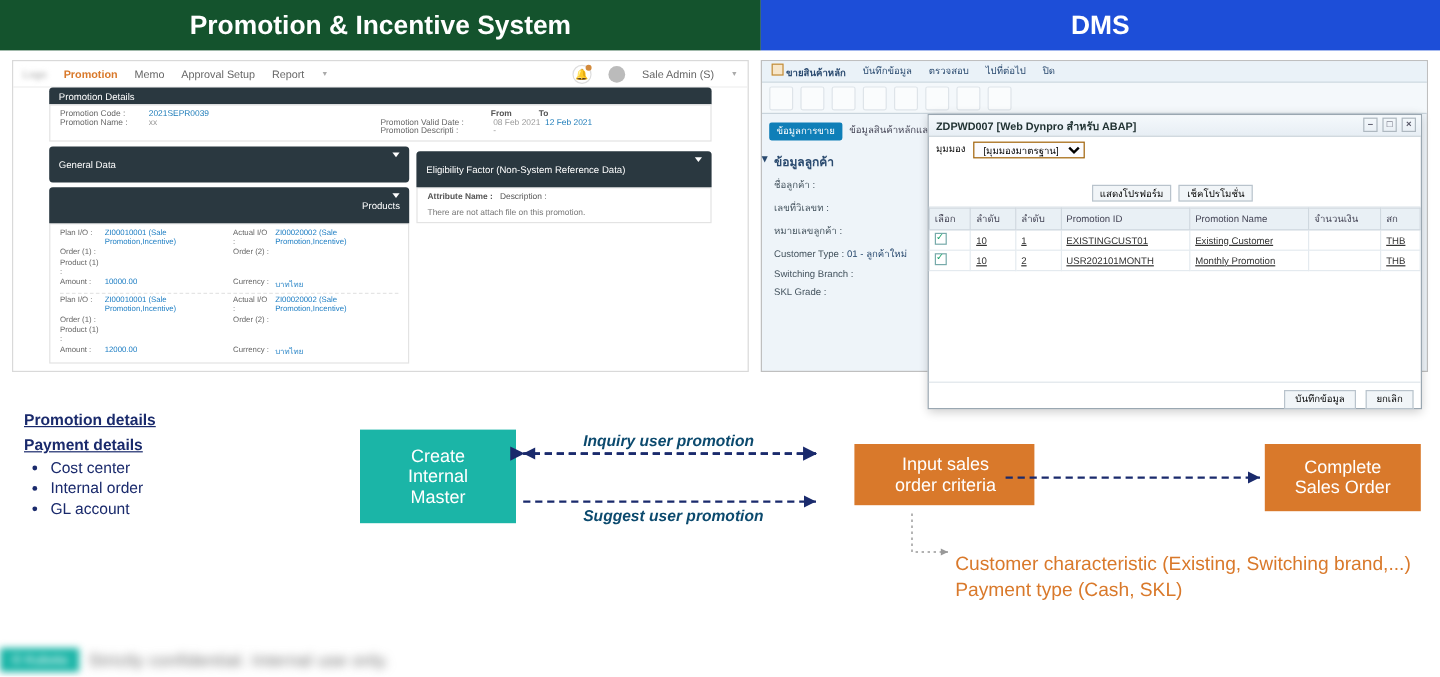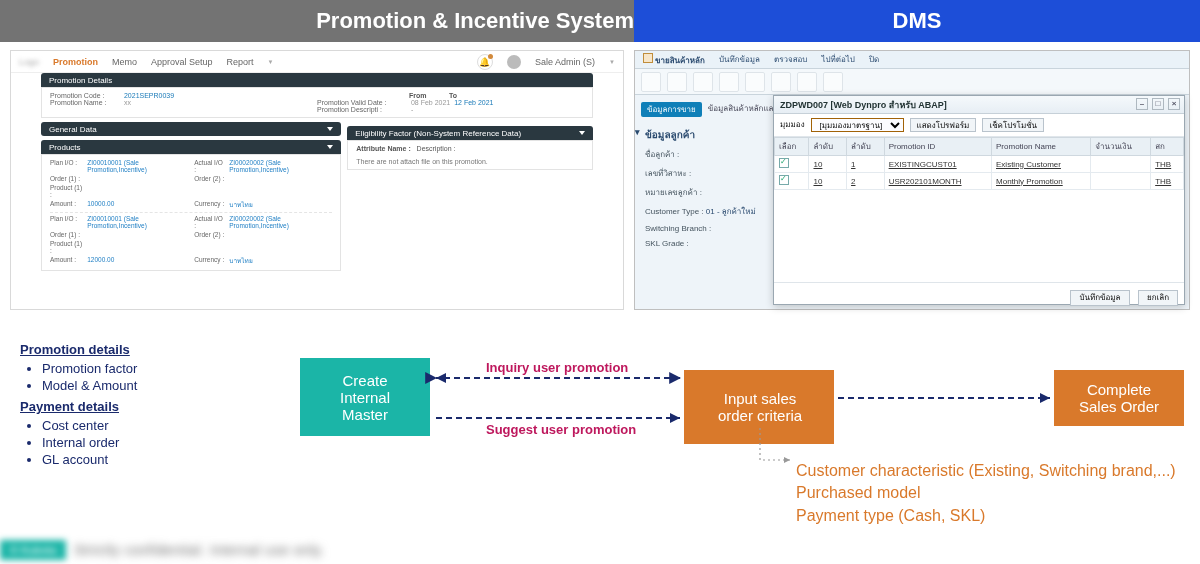--- a/index.html
+++ b/index.html
@@ -4,21 +4,21 @@
 <style>
   * { box-sizing: border-box; margin: 0; padding: 0; }
   html, body { font-family: "Segoe UI", Arial, sans-serif; background: #fff; }
   .stage { width: 1200px; height: 564px; position: relative; overflow: hidden; background: #fff; }
 
   
   .header-left, .header-right {
     position: absolute; top: 0; height: 42px; display: flex; align-items: center; justify-content: center;
     color: #fff; font-weight: 700; font-size: 22px;
   }
-  .header-left  { left: 0; width: 634px; background: #737373; justify-content: flex-end; }
+  .header-left  { left: 0; width: 634px; background: #14532d; }
   .header-right { left: 634px; width: 566px; background: #1d4ed8; }
 
   
   .screens { position: absolute; top: 42px; left: 0; right: 0; height: 276px; }
   .shot-left  { position: absolute; left: 10px; top: 8px; width: 614px; height: 260px; border: 1px solid #d9d9d9; background: #fff; }
   .shot-right { position: absolute; left: 634px; top: 8px; width: 556px; height: 260px; border: 1px solid #bfbfbf; background: #eef4f9; }
 
   
   .app-nav { height: 22px; border-bottom: 1px solid #eee; display: flex; align-items: center; font-size: 9px; padding: 0 8px; gap: 14px; color: #666; }
   .app-nav .blur { filter: blur(2px); color:#aaa; }
@@ -36,21 +36,21 @@
   .details-box .col { flex:1; }
   .details-box .lab { color:#666; display:inline-block; width:72px;}
   .details-box .val { color:#1a7ab8; }
   .details-box .muted { color:#999;}
   .from-to { color:#555; font-weight:600; font-size:7px; display:inline-block; width:38px;}
 
   .row2 { display:flex; gap:6px; }
   .row2 .c1 { width: 55%; }
   .row2 .c2 { width: 45%; }
 
-  .gen { background:#2a3840; color:#fff; font-size:8px; height:14px; display:flex; align-items:center; padding:0 8px; border-radius:3px; position:relative;}
+  .gen { background:#2a3840; color:#fff; font-size:8px; height:30px; display:flex; align-items:center; padding:0 8px; border-radius:3px; position:relative;}
   .gen::after{ content:""; position:absolute; right:8px; top:5px; width:0;height:0;border-left:3px solid transparent;border-right:3px solid transparent;border-top:4px solid #fff;}
   .prod-body { background:#fff; border:1px solid #e3e3e3; padding:3px 6px; font-size:6.5px; }
   .prod-body table { width:100%; border-collapse: collapse; }
   .prod-body td { padding:1px 2px; vertical-align: top;}
   .prod-body .lab { color:#666;}
   .prod-body .val { color:#1f7fc4;}
   .prod-body .sep { border-top:1px dashed #e5e5e5; height:0;}
   .elig-body { background:#fff; border:1px solid #e3e3e3; padding:4px 8px; font-size:7px; color:#555;}
   .elig-body .empty{ color:#777;}
 
@@ -67,21 +67,21 @@
   .side-labels div{ margin:6px 0;}
   .side-h{ color:#2a4a6f; font-weight:700; font-size:10px; position:relative;}
   .side-h::before{content:"▾"; position:absolute; left:-10px; color:#2a4a6f; font-size:9px;}
 
   .dms-popup{ position:absolute; left:138px; top:0; width:412px; background:#fff; border:1px solid #9aa7b1; box-shadow:0 2px 8px rgba(0,0,0,.2);}
   .dms-pop-title{ height:18px; background:linear-gradient(#f5f9fc,#e7eef4); border-bottom:1px solid #c6d0d8; font-size:9px; font-weight:600; padding:2px 6px; color:#233; position:relative;}
   .dms-pop-title .winbtns{position:absolute;right:4px;top:2px;display:flex;gap:4px;}
   .dms-pop-title .winbtns span{width:12px;height:12px;border:1px solid #aeb8c0;font-size:8px;line-height:10px;text-align:center;color:#556;}
   .dms-filter{ padding:4px 6px; font-size:8px; display:flex; gap:6px; align-items:flex-start; border-bottom:1px solid #e0e6eb;}
   .dms-filter select, .dms-filter input{ font-size:8px; height:14px; border:1px solid #a16207; padding:0 4px; background:#fcfcff; }
-  .smbtn{ height:14px; font-size:8px; border:1px solid #b9c3cc; background:#f1f5f8; padding:0 6px;}
+  .smbtn{ height:14px; font-size:8px; border:1px solid #b9c3cc; background:#f1f5f8; padding:0 6px;margin-top:36px;}
   .dms-table{ width:100%; border-collapse:collapse; font-size:8px;}
   .dms-table th{ background:#e9f0f5; border:1px solid #cfd8df; font-weight:400; color:#445; padding:2px 4px; text-align:left;}
   .dms-table td{ border:1px solid #e4eaef; padding:2px 4px; color:#333;text-decoration:underline;}
   .chk{ width:10px;height:10px;border:1px solid #7aa; background:#fff; display:inline-block; position:relative;}
   .chk::after{content:"✓"; font-size:8px; color:#1da56c; position:absolute; left:0; top:-2px;}
   .pop-foot{ height:22px; padding:3px 6px; text-align:right; border-top:1px solid #dfe5ea;}
   .pop-foot button{ font-size:8px; height:16px; border:1px solid #b9c3cc; background:#f1f5f8; padding:0 8px; margin-left:4px;}
   .pop-spacer{ height:92px;}
 
   
@@ -90,21 +90,21 @@
 
   .bullets { position:absolute; left:20px; top:8px; font-size:13px; color:#1a2a6c; width:220px;}
   .bullets h4{ font-size:13px; font-weight:700; text-decoration:underline; margin-top:6px; margin-bottom:4px;}
   .bullets ul{ list-style: disc; padding-left:22px; margin-bottom:6px;}
   .bullets li{ margin:2px 0;}
 
   .box { position:absolute; color:#fff; display:flex; align-items:center; justify-content:center; text-align:center; font-size:15px; padding:4px 8px;}
   .box.teal{ background:#1bb5a7;}
   .box.orange{ background:#d9792b;}
 
-  .flow-lbl{ position:absolute; font-size:13px; color:#be185d; font-weight:700; }
+  .flow-lbl{ position:absolute; font-size:13px; color:#0c4a6e; font-weight:700; font-style:italic;}
 
   .note-box{ position:absolute; font-size:16px; color:#d9792b; line-height:1.4;}
 
   .footer{ position:absolute; left:0; bottom:0; width:100%; height:28px; display:flex; align-items:center; gap:8px;}
   .footer .tag{ background:#1bb5a7; color:#fff; font-size:11px; padding:4px 10px; border-radius:1px; filter:blur(3px);}
   .footer .conf{ color:#666; font-size:14px; filter:blur(4px); letter-spacing:.5px;}
 
 </style>
 </head>
 <body>
@@ -154,21 +154,21 @@
             <div><span class="lab" style="width:92px;">Promotion Valid Date :</span> <span class="muted">08 Feb 2021</span>&nbsp;&nbsp;<span class="val">12 Feb 2021</span></div>
             <div><span class="lab" style="width:92px;">Promotion Descripti :</span> <span class="muted">-</span></div>
           </div>
         </div>
 
         <div class="row2">
           <div class="c1">
             <div class="gen">
                 <span>General Data</span>
               </div>
-            <div class="gen" style="margin-top:4px;border-radius:3px 3px 0 0;">
+            <div class="gen" style="margin-top:4px;border-radius:3px 3px 0 0;justify-content:flex-end;">
                 <span>Products</span>
               </div>
             <div class="prod-body" id="prod-body">
                 <table>
                   <tbody>
                     <tr>
                       <td class="lab">Plan I/O :</td>
                       <td class="val">ZI00010001 (Sale Promotion,Incentive)</td>
                       <td class="lab">Actual I/O :</td>
                       <td class="val">ZI00020002 (Sale Promotion,Incentive)</td>
@@ -257,21 +257,21 @@
         <span class="dms-tbtn"></span>
       </div>
       <div class="dms-body">
         <div class="dms-breadcrumb">
             <span class="bc-btn">ข้อมูลการขาย</span> 
             <span class="bc-txt">ข้อมูลสินค้าหลักและรายการแถม</span>
           </div>
         <div class="side-labels" id="side-labels">
             <div class="side-h">ข้อมูลลูกค้า</div>
             <div>ชื่อลูกค้า :</div>
-            <div>เลขที่วิสาหะ :</div>
+            <div>เลขที่วิเลขท :</div>
             <div>หมายเลขลูกค้า :</div>
             <div>Customer Type : <span style="color:#2a4a6f">01 - ลูกค้าใหม่</span></div>
             <div>Switching Branch :</div>
             <div>SKL Grade :</div>
           </div>
 
         <div class="dms-popup">
           <div class="dms-pop-title">
             <span>ZDPWD007 [Web Dynpro สำหรับ ABAP]</span>
             <span class="winbtns">
@@ -324,36 +324,32 @@
           </div>
         </div>
       </div>
     </div>
   </div>
 
   <div class="flow">
 
     <div class="bullets">
       <h4>Promotion details</h4>
-      <ul>
-        <li>Promotion factor</li>
-        <li>Model &amp; Amount</li>
-      </ul>
       <h4>Payment details</h4>
       <ul>
         <li>Cost center</li>
         <li>Internal order</li>
         <li>GL account</li>
       </ul>
     </div>
 
     <div class="box teal" style="left:300px; top:30px; width:130px; height:78px; white-space:pre-line;">Create
 Internal
 Master</div>
-    <div class="box orange" style="left:684px; top:42px; width:150px; height:74px; white-space:pre-line;padding-left:10px;">Input sales
+    <div class="box orange" style="left:712px; top:42px; width:150px; height:51px; white-space:pre-line;padding-left:10px;">Input sales
 order criteria</div>
     <div class="box orange" style="left:1054px; top:42px; width:130px; height:56px; white-space:pre-line;">Complete
 Sales Order</div>
 
     <svg width="1200" height="220">
       <defs>
         <marker id="arrR" viewBox="0 0 10 10" refX="9" refY="5" markerWidth="6" markerHeight="6" orient="auto">
             <path d="M0,0 L10,5 L0,10 z" fill="#1a2a6c"></path>
           </marker>
         <marker id="arrL" viewBox="0 0 10 10" refX="1" refY="5" markerWidth="6" markerHeight="6" orient="auto">
@@ -379,21 +375,20 @@
 
       <path d="M760 100 L760 132 L790 132" stroke="#999" stroke-width="1.2" fill="none" stroke-dasharray="2 3"></path>
       <polygon points="790,132 784,129 784,135" fill="#999"></polygon>
     </svg>
 
     <div class="flow-lbl" style="left:486px; top:32px;">Inquiry user promotion</div>
     <div class="flow-lbl" style="left:486px; top:94px;">Suggest user promotion</div>
 
     <div class="note-box" style="left:796px; top:132px; width:380px;">
       <div>Customer characteristic (Existing, Switching brand,...)</div>
-      <div>Purchased model</div>
       <div>Payment type (Cash, SKL)</div>
     </div>
   </div>
 
   <div class="footer">
     <span class="tag">© Kubota</span>
     <span class="conf">Strictly confidential. Internal use only.</span>
   </div>
 </div>
 

